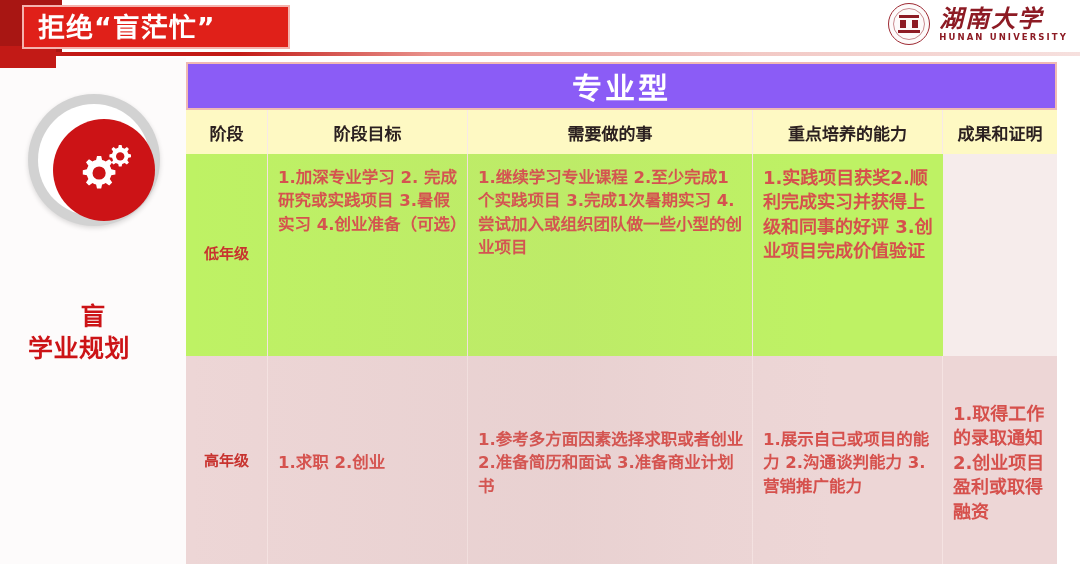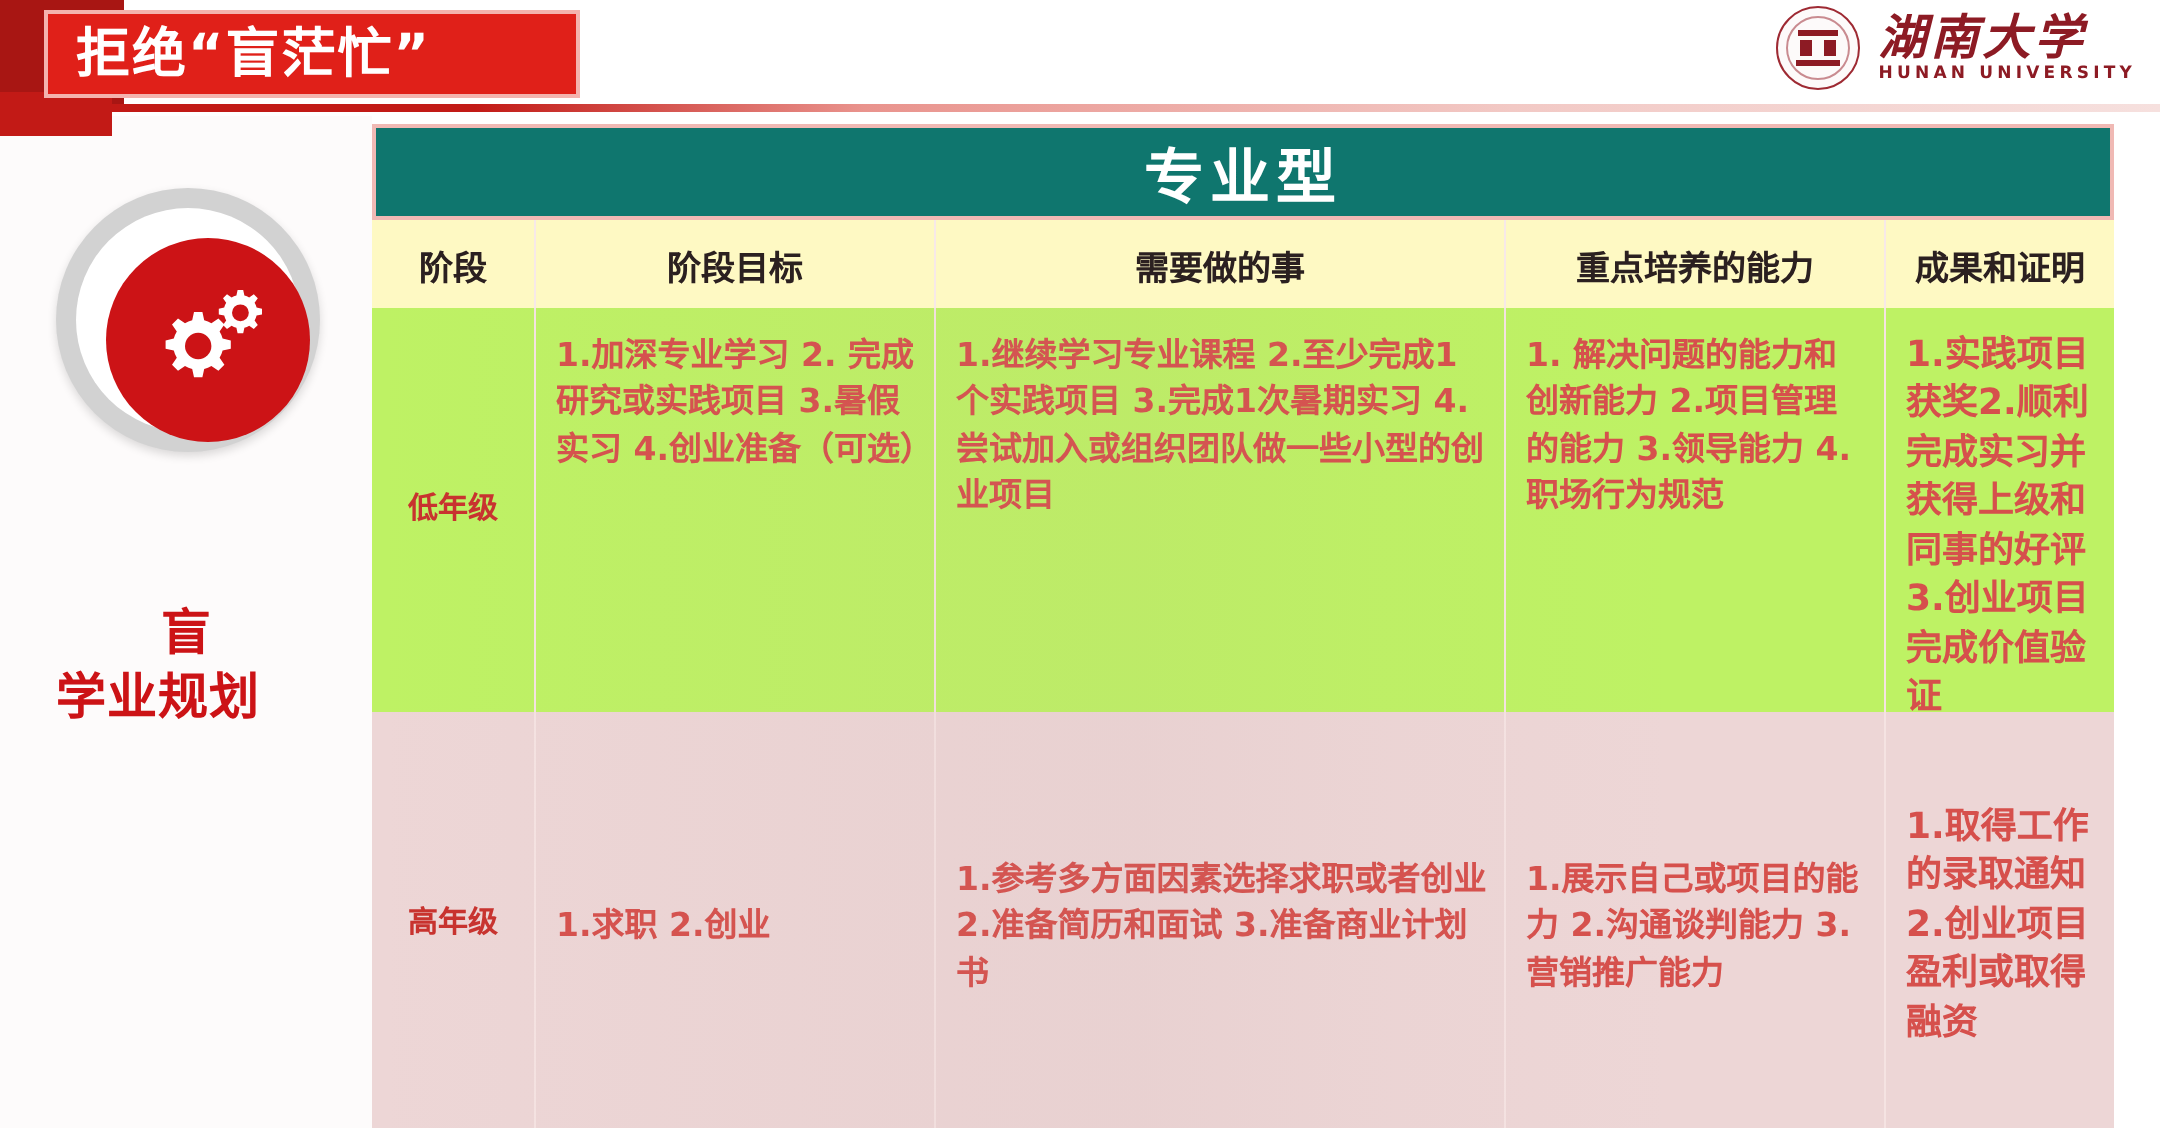--- a/index.html
+++ b/index.html
@@ -180,21 +180,21 @@
   
   .table-wrap {
     position: absolute;
     left: 186px; top: 62px;
     width: 871px; height: 502px;
     background: #f6eceb;
     z-index: 2;
   }
   .table-title {
     height: 48px;
-    background: #0f766e;
+    background: #8b5cf6;
     border: 2px solid #f0b9b4;
     box-sizing: border-box;
     display: flex;
     align-items: center;
     justify-content: center;
     color: #ffffff;
     font-size: 30px;
     font-weight: bold;
     letter-spacing: 3px;
   }
@@ -338,24 +338,20 @@
   <div class="table-grid row-a">
     <div class="td stage-cell">低年级</div>
     <div class="td c-goals">1.加深专业学习
 2. 完成研究或实践项目
 3.暑假实习
 4.创业准备（可选）</div>
     <div class="td c-todo">1.继续学习专业课程
 2.至少完成1个实践项目
 3.完成1次暑期实习
 4.尝试加入或组织团队做一些小型的创业项目</div>
-    <div class="td c-skill">1. 解决问题的能力和创新能力
-2.项目管理的能力
-3.领导能力
-4.职场行为规范</div>
     <div class="td c-out">1.实践项目获奖2.顺利完成实习并获得上级和同事的好评
 3.创业项目完成价值验证</div>
   </div>
 
   <div class="table-grid row-b">
     <div class="td stage-cell">高年级</div>
     <div class="td c-goals">1.求职
 2.创业</div>
     <div class="td c-todo">1.参考多方面因素选择求职或者创业
 2.准备简历和面试

